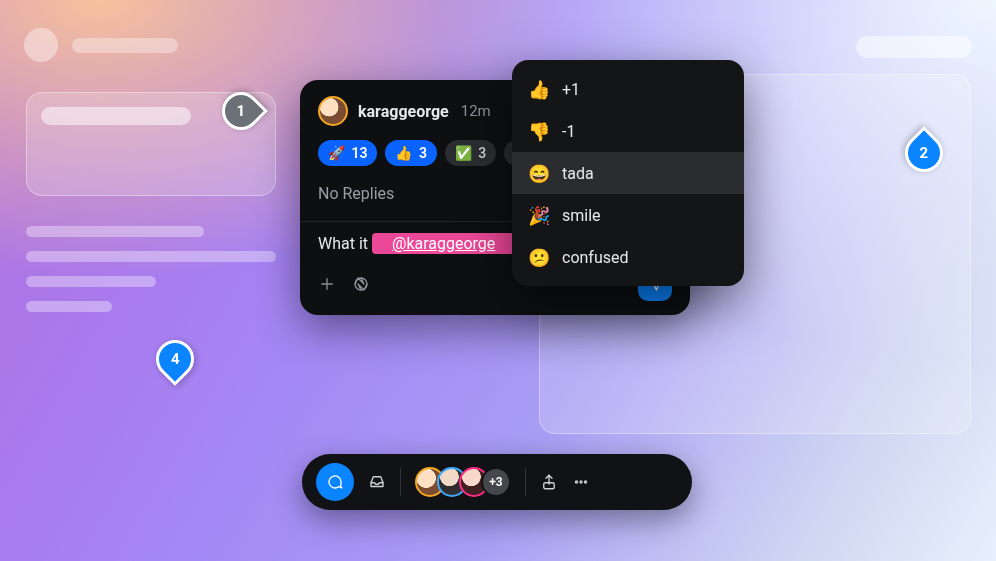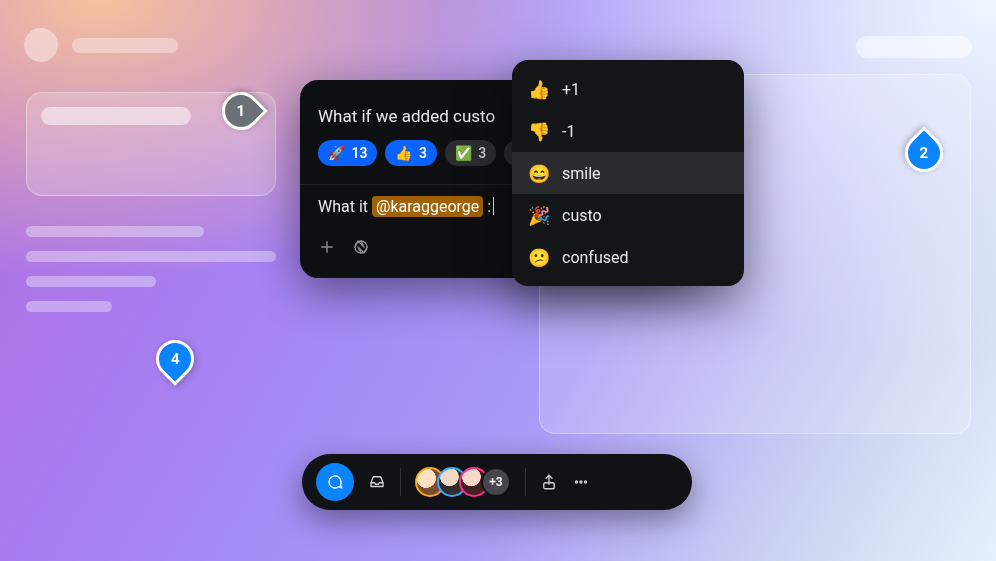--- a/index.html
+++ b/index.html
@@ -81,21 +81,21 @@
     height:26px; padding:0 10px; border-radius:13px;
     font-size:14px; font-weight:600; color:#fff;
     cursor:pointer;
   }
   .chip.blue { background:#0a63ff; }
   .chip.dark { background:#2b2d31; color:#cfd1d4; font-weight:500; }
   .chip.icon { width:30px; padding:0; justify-content:center; }
   #thread .noreply { margin-top:18px; color:#9a9da3; font-size:16px; }
   #thread .divider { height:1px; background:#222428; margin:18px -18px 0 -18px; }
   #thread .compose { padding-top:12px; font-size:16px; }
-  #thread .mention { background:#a16207; border-radius:4px; padding:1px 4px; color:#fff; }
+  #thread .mention { background:#ec4899; border-radius:4px; padding:1px 20px; color:#fff;text-decoration:underline; }
   #thread .cursor { display:inline-block; width:1px; height:18px; background:#e7e8ea; vertical-align:-3px; margin-left:2px;}
   #thread .compose-row { display:flex; align-items:center; justify-content:space-between; margin-top:14px; }
   #thread .left-icons { display:flex; gap:16px; color:#8c8f95; }
   #send {
     width:34px; height:34px; border-radius:10px;
     background:#0a84ff; display:flex; align-items:center; justify-content:center;
     cursor:pointer;
   }
   .ic { width:18px; height:18px; display:block; }
   .ic path, .ic circle, .ic line, .ic rect { stroke:#8c8f95; stroke-width:1.8; fill:none; stroke-linecap:round; stroke-linejoin:round; }
@@ -168,21 +168,25 @@
     <span>1</span>
   </div>
 <div id="c2" class="callout blue">
     <span>2</span>
   </div>
 <div id="c4" class="callout blue">
     <span>4</span>
   </div>
 
 <div id="thread">
-  <div class="body">What if we added custo</div>
+  <div class="head">
+    <div class="avatar"></div>
+    <span class="name">karaggeorge</span>
+    <span class="time">12m</span>
+  </div>
   <div class="reacts">
     <span class="chip blue">
       <span>🚀</span>
       <span>13</span>
     </span>
     <span class="chip blue">
       <span>👍</span>
       <span>3</span>
     </span>
     <span class="chip dark">
@@ -198,20 +202,21 @@
         </svg>
     </span>
     <span class="chip dark icon">
       <svg class="ic" viewBox="0 0 24 24">
           <circle cx="6" cy="12" r="1"></circle>
           <circle cx="12" cy="12" r="1"></circle>
           <circle cx="18" cy="12" r="1"></circle>
         </svg>
     </span>
   </div>
+  <div class="noreply">No Replies</div>
   <div class="divider"></div>
   <div class="compose">
     <span>What it </span><span class="mention">@karaggeorge</span><span>  :</span><span class="cursor"></span>
   </div>
   <div class="compose-row">
     <div class="left-icons">
       <span>
         <svg class="ic" viewBox="0 0 24 24">
             <path d="M12 5v14M5 12h14"></path>
           </svg>
@@ -235,25 +240,25 @@
   <div class="row">
     <span class="emoji">👍</span>
     <span>+1</span>
   </div>
   <div class="row">
     <span class="emoji">👎</span>
     <span>-1</span>
   </div>
   <div class="row sel">
     <span class="emoji">😄</span>
-    <span>smile</span>
+    <span>tada</span>
   </div>
   <div class="row">
     <span class="emoji">🎉</span>
-    <span>custo</span>
+    <span>smile</span>
   </div>
   <div class="row">
     <span class="emoji">😕</span>
     <span>confused</span>
   </div>
 </div>
 
 <div id="dock">
   <div class="circle primary">
     <svg class="ic" viewBox="0 0 24 24">

